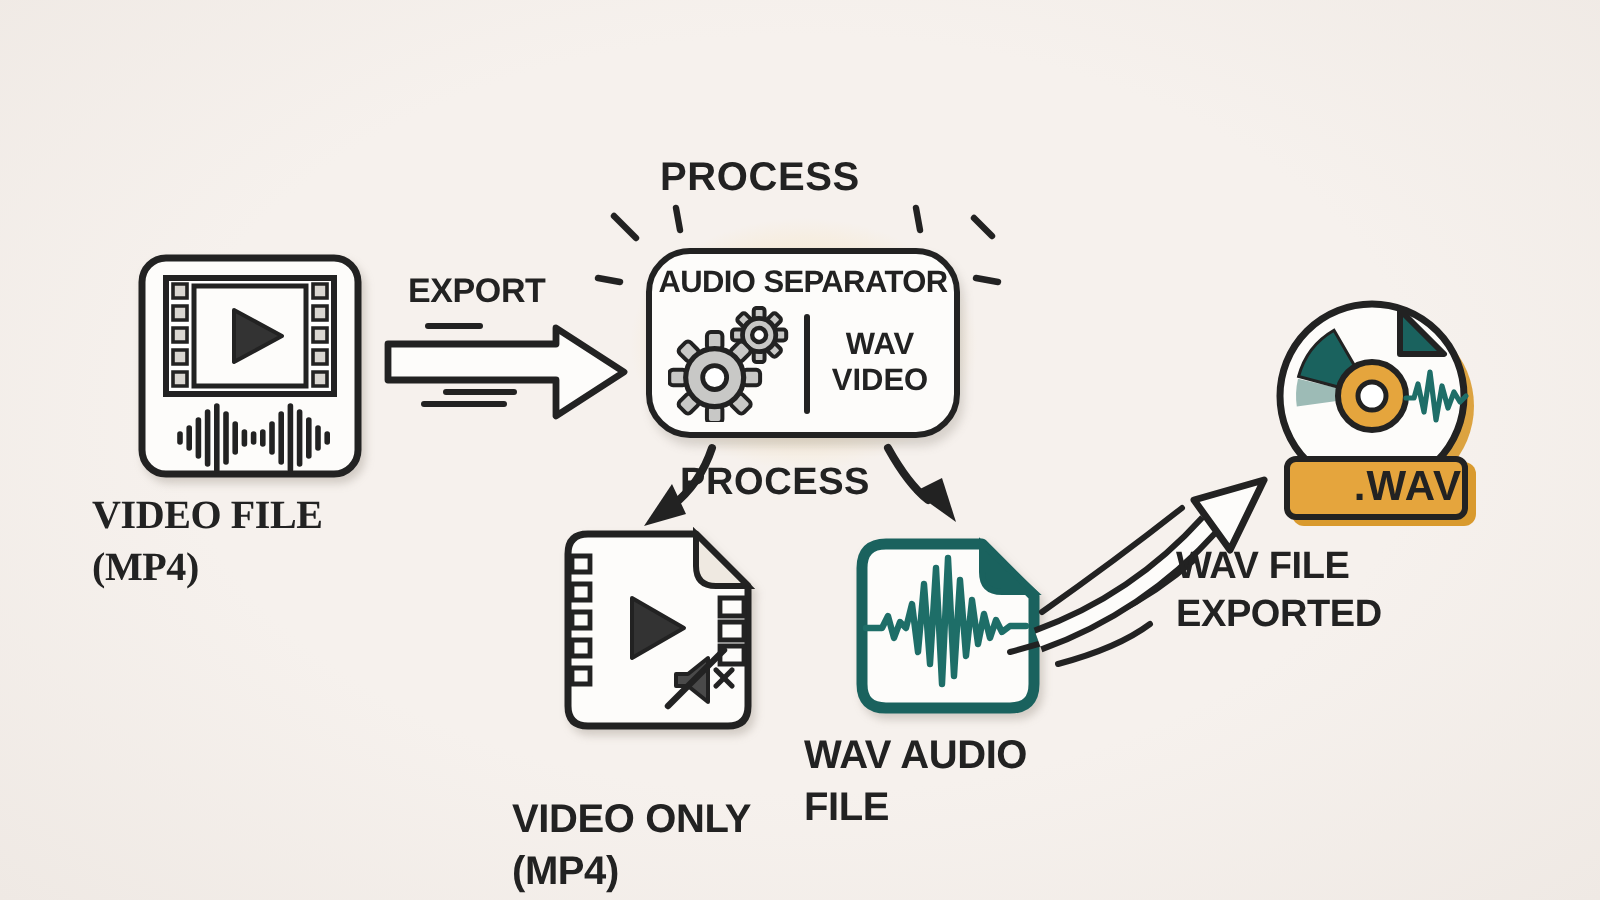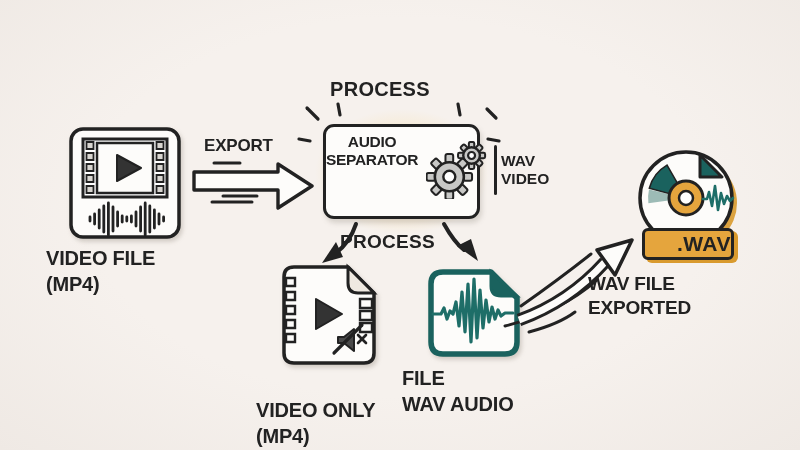--- a/index.html
+++ b/index.html
@@ -11,26 +11,26 @@
   body{font-family:"Liberation Sans",sans-serif;background:#ddd;}
   .canvas{position:relative;width:800px;height:450px;overflow:hidden;
     background:radial-gradient(ellipse at 50% 46%, #f6f1ed 55%, #efe9e4 100%);}
   .abs{position:absolute;}
   .lbl{position:absolute;font-weight:bold;color:var(--ink);letter-spacing:-0.2px;}
   .lbl div{line-height:1.28;}
   .icon-shadow{filter:drop-shadow(2px 3px 2px rgba(125,115,102,0.30));}
   .glow{position:absolute;left:286px;top:88px;width:232px;height:168px;border-radius:50%;
     background:radial-gradient(closest-side, var(--glow) 0%, rgba(247,227,186,0.55) 45%, rgba(247,227,186,0) 75%);}
   .sep-box{position:absolute;left:323px;top:124px;width:151px;height:89px;background:var(--paper);
-    border:3.5px solid var(--ink);border-radius:11px;display:flex;flex-direction:row;
+    border:3.5px solid var(--ink);border-radius:22px;display:flex;flex-direction:column;
     box-shadow:2px 4px 5px rgba(125,115,102,0.25);}
   .sep-title{font-weight:bold;font-size:15.5px;color:var(--ink);text-align:center;margin-top:6px;letter-spacing:-0.3px;}
   .sep-row{flex:1;display:flex;align-items:center;padding:2px 6px 6px 8px;}
   .sep-divider{width:3px;height:50px;background:var(--ink);border-radius:2px;margin:0 4px 0 2px;}
-  .sep-right{flex:1;font-weight:bold;font-size:15.5px;color:var(--ink);text-align:left;line-height:1.15;}
+  .sep-right{flex:1;font-weight:bold;font-size:15.5px;color:var(--ink);text-align:center;line-height:1.15;}
   .wav-badge{position:absolute;left:642px;top:228px;width:86px;height:26px;background:var(--gold);
     border:3px solid var(--ink);border-radius:6px;box-shadow:4px 3px 0 var(--gold-shadow);
     font-weight:bold;font-size:21px;color:var(--ink);text-align:right;line-height:26px;letter-spacing:0.5px;}
   svg *{vector-effect:non-scaling-stroke;}
 </style>
 </head>
 <body>
 
 <div class="canvas">
 
@@ -80,21 +80,21 @@
       <line x1="68" y1="86" x2="68" y2="100"></line>
       <line x1="72.6" y1="81" x2="72.6" y2="105"></line>
       <line x1="77.2" y1="77" x2="77.2" y2="109"></line>
       <line x1="81.8" y1="80" x2="81.8" y2="106"></line>
       <line x1="86.4" y1="84" x2="86.4" y2="102"></line>
       <line x1="91" y1="88" x2="91" y2="98"></line>
       <line x1="95.6" y1="91" x2="95.6" y2="95"></line>
     </g>
   </svg>
 
-  <div class="lbl" style="left:46px;top:246px;width:162px;font-size:20px;">
+  <div class="lbl" style="left:46px;top:246px;width:162px;font-size:20px;font-family:Liberation Serif, serif;">
     <div>VIDEO FILE</div>
     <div>(MP4)</div>
   </div>
 
   <div class="lbl" style="left:204px;top:136px;width:92px;font-size:17px;">EXPORT</div>
   <svg class="abs" style="left:192px;top:155px;width:125px;height:60px;" viewBox="0 0 125 60">
     <path d="M2,17 H86 V9 L120,31 L86,53 V35 H2 Z" fill="var(--paper)" stroke="var(--ink)" stroke-width="3.4" stroke-linejoin="round"></path>
     <g stroke="var(--ink)" stroke-width="3" stroke-linecap="round">
       <line x1="22" y1="8" x2="48" y2="8"></line>
       <line x1="31" y1="41" x2="65" y2="41"></line>
@@ -180,22 +180,22 @@
     <div>VIDEO ONLY</div>
     <div>(MP4)</div>
   </div>
 
   <svg class="abs icon-shadow" style="left:425px;top:262px;width:100px;height:98px;" viewBox="0 0 100 98">
     <path d="M18,10 H66 L92,36 V80 Q92,92 80,92 H18 Q6,92 6,80 V22 Q6,10 18,10 Z" fill="var(--paper)" stroke="var(--teal)" stroke-width="5.5" stroke-linejoin="round"></path>
     <path d="M66,10 V24 Q66,34 76,34 H92 Z" fill="var(--teal)" stroke="var(--teal)" stroke-width="3"></path>
     <path d="M8,52 L16,52 19,46 22,57 25,49 28,52 31,40 34,64 37,30 40,70 43,22 46,80 49,17 52,76 55,28 58,66 61,38 64,60 67,45 70,57 73,48 76,54 80,51 88,51" fill="none" stroke="var(--teal-wave)" stroke-width="3.2" stroke-linejoin="round" stroke-linecap="round"></path>
   </svg>
   <div class="lbl" style="left:402px;top:366px;width:144px;font-size:20px;">
+    <div>WAV AUDIO</div>
     <div>FILE</div>
-    <div>WAV AUDIO</div>
   </div>
 
   <svg class="abs" style="left:503px;top:228px;width:145px;height:108px;" viewBox="0 0 145 108">
     <g fill="none" stroke="var(--ink)" stroke-width="3" stroke-linecap="round">
       <path d="M18,78 Q55,52 88,26"></path>
       <path d="M2,98 Q58,84 94,52"></path>
       <path d="M26,104 Q56,96 72,84"></path>
     </g>
     <path d="M16,92 Q66,74 102,34" fill="none" stroke="var(--ink)" stroke-width="13"></path>
     <path d="M16,92 Q66,74 102,34" fill="none" stroke="var(--paper)" stroke-width="7"></path>

